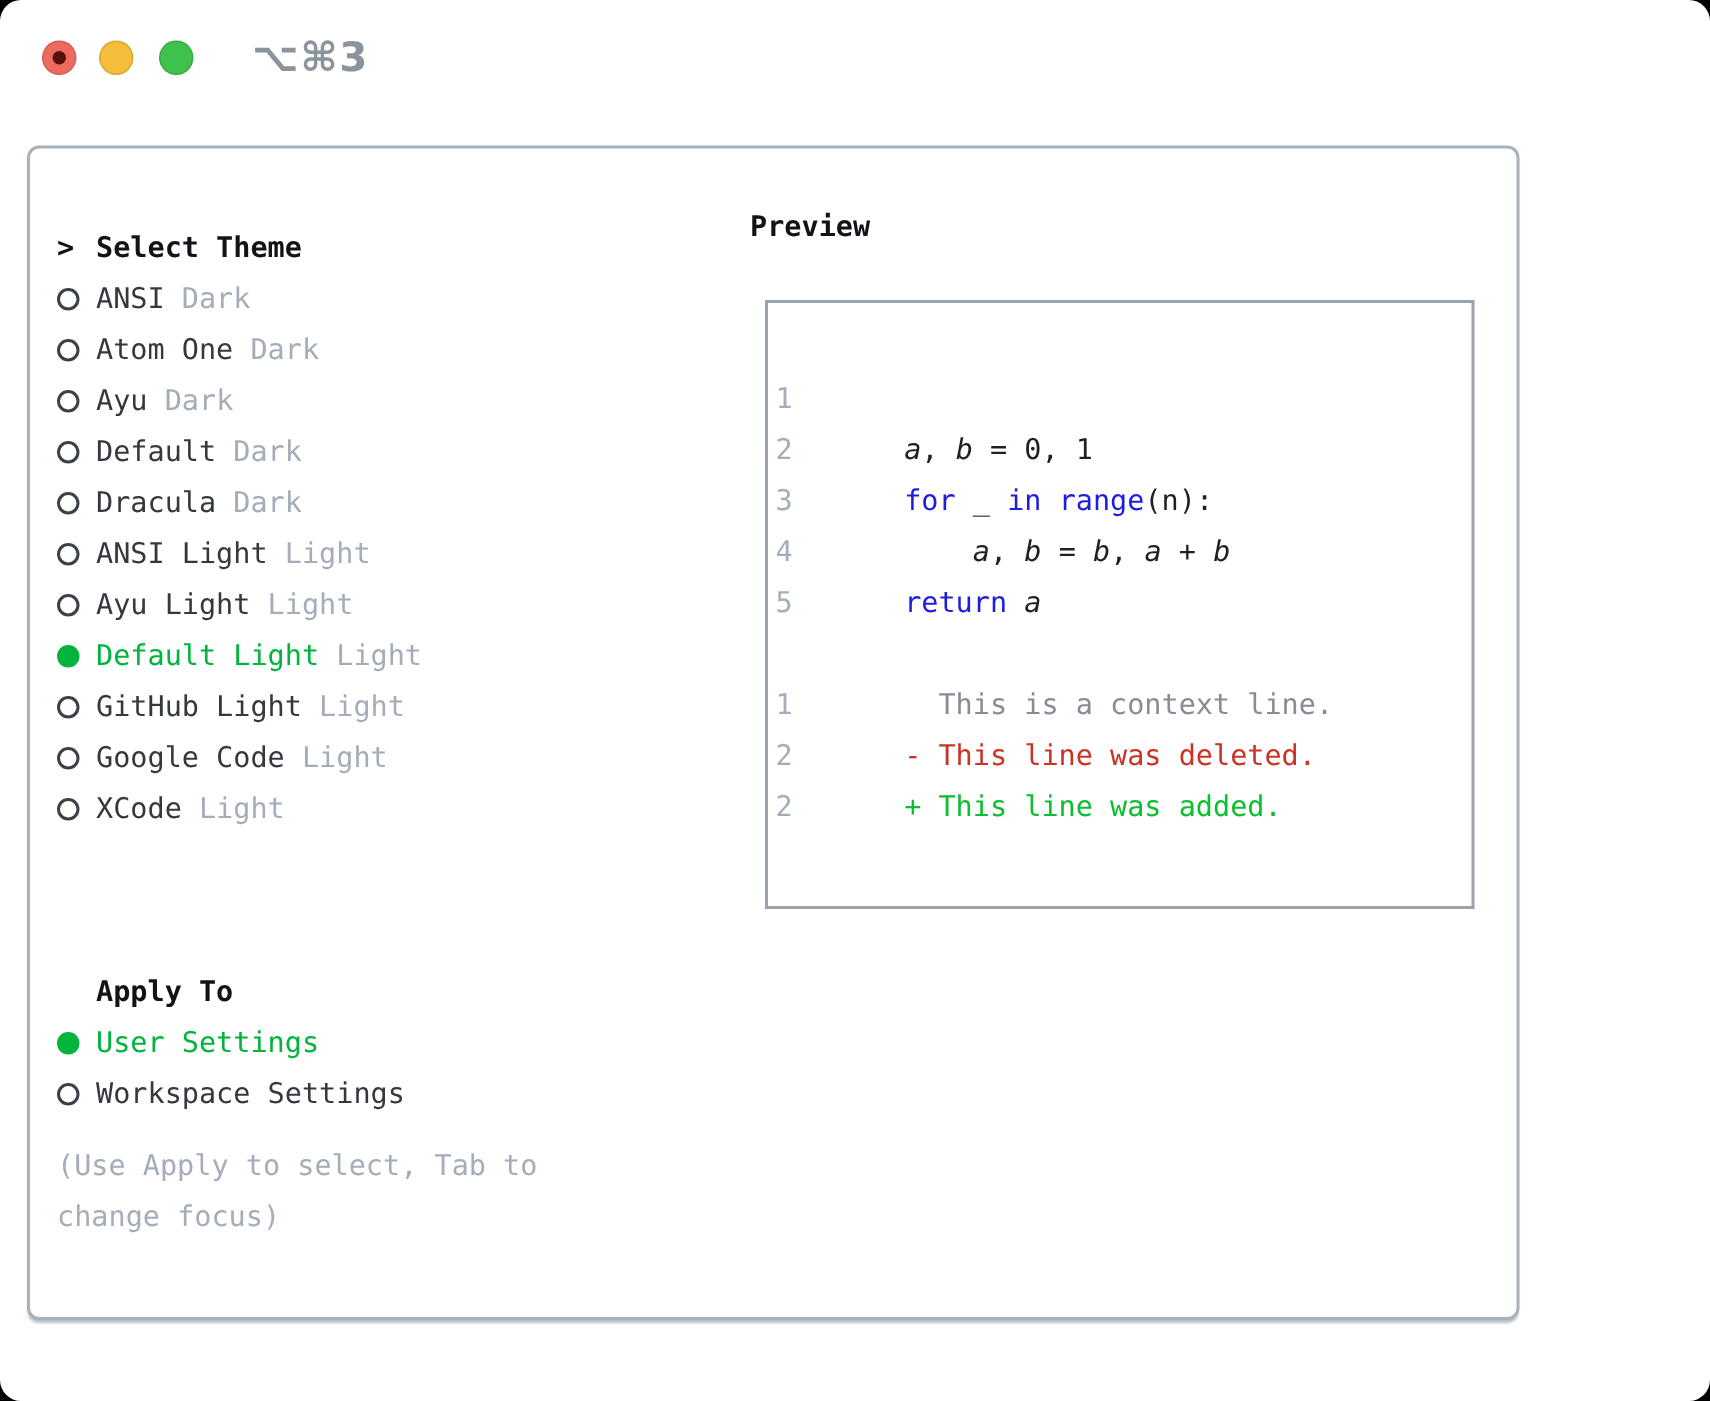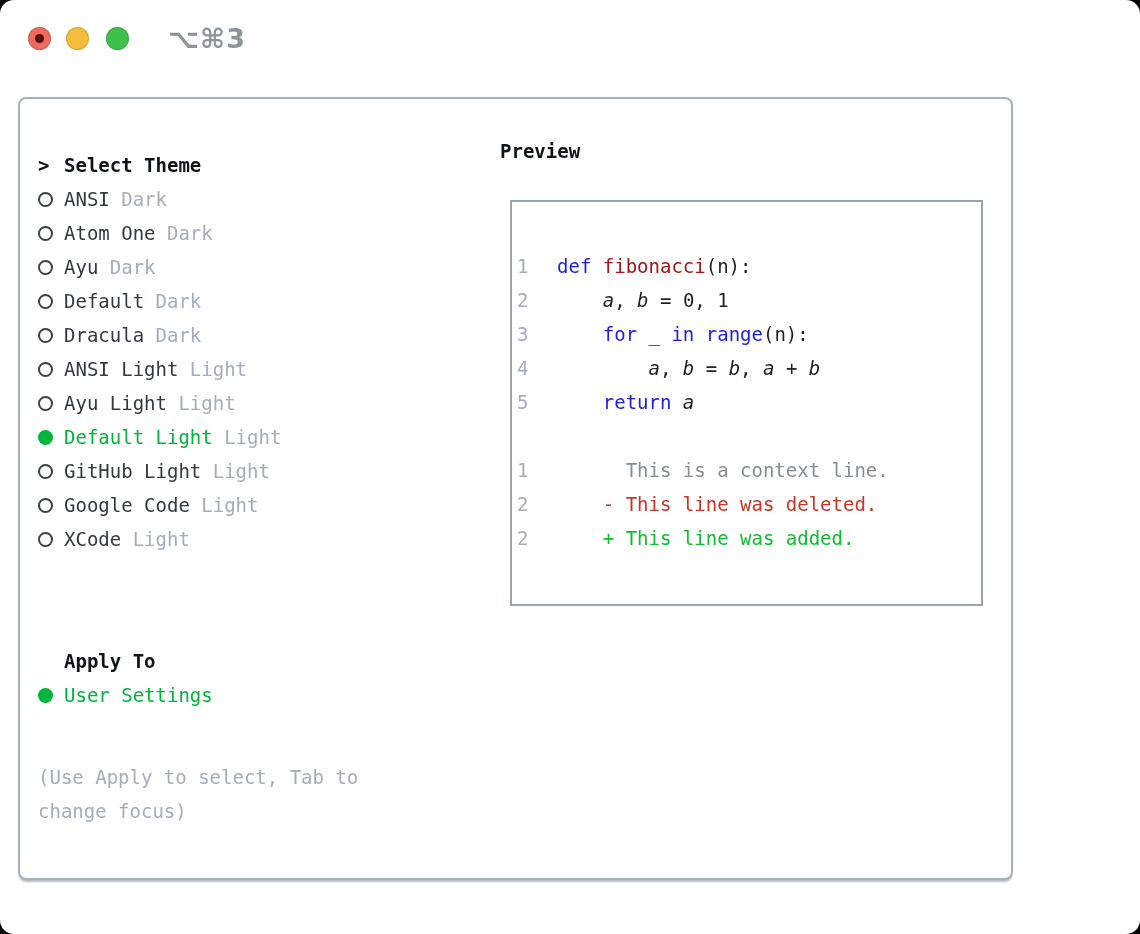--- a/index.html
+++ b/index.html
@@ -168,37 +168,42 @@
         <span class="marker"></span>
         <span class="label bold">Apply To</span>
       </div>
       <div id="apply-options">
           <div class="row">
             <span class="marker">
               <span class="radio sel"></span>
             </span>
             <span class="label sel-name">User Settings</span>
           </div>
+          <div class="row">
+            <span class="marker">
+              <span class="radio"></span>
+            </span>
+            <span class="label">Workspace Settings</span>
+          </div>
         </div>
     </div>
 
     <div class="help">
       <div class="row">(Use Apply to select, Tab to</div>
       <div class="row">change focus)</div>
     </div>
 
     <div class="row preview-header">
       <span class="label bold">Preview</span>
     </div>
 
     <div class="preview-box">
       <div class="code" id="code-lines">
           <div class="pline">
             <span class="lineno">1</span>
-            <span class="ptext"><span class="tok-keyword">def</span><span class="tok-plain"> </span><span class="tok-function">fibonacci</span><span class="tok-plain">(n):</span></span>
           </div>
           <div class="pline">
             <span class="lineno">2</span>
             <span class="ptext"><span class="tok-plain">    </span><span class="tok-variable">a</span><span class="tok-plain">, </span><span class="tok-variable">b</span><span class="tok-plain"> = 0, 1</span></span>
           </div>
           <div class="pline">
             <span class="lineno">3</span>
             <span class="ptext"><span class="tok-plain">    </span><span class="tok-keyword">for</span><span class="tok-plain"> _ </span><span class="tok-keyword">in</span><span class="tok-plain"> </span><span class="tok-builtin">range</span><span class="tok-plain">(n):</span></span>
           </div>
           <div class="pline">

